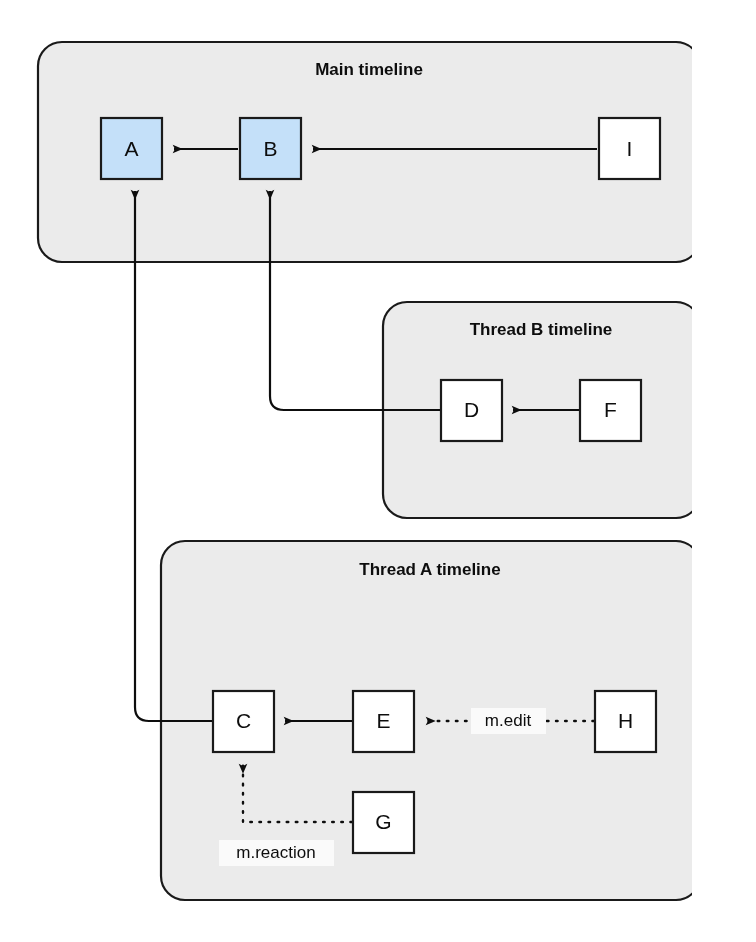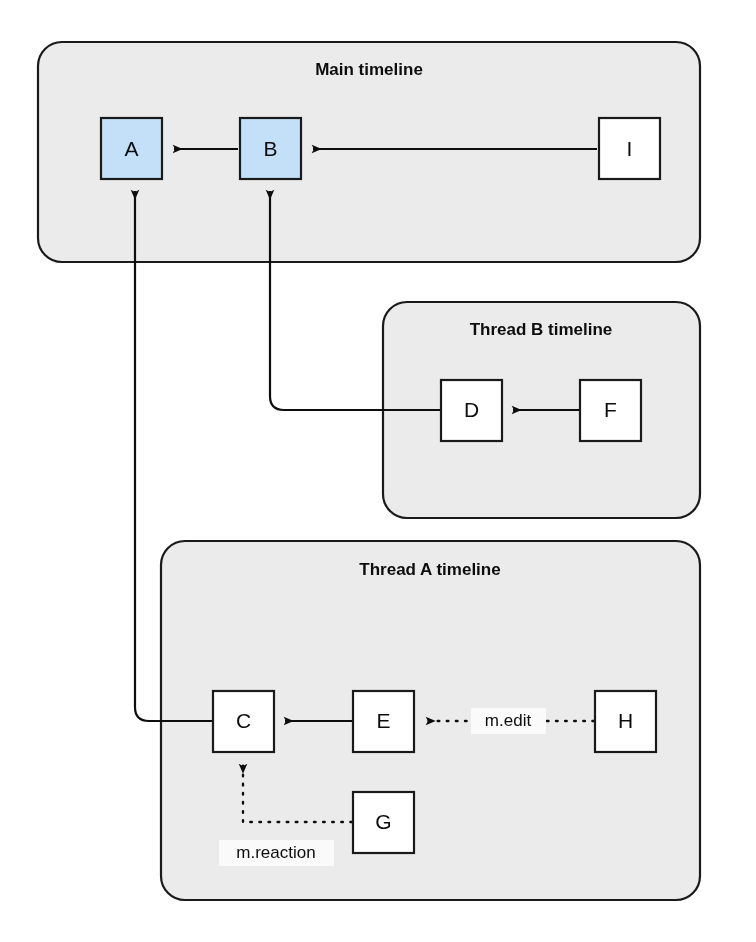--- a/index.html
+++ b/index.html
@@ -2,21 +2,21 @@
 <html><head>
 <meta charset="utf-8">
 <style>
   html, body {
     margin: 0;
     padding: 0;
     background: #ffffff;
   }
   #canvas-root {
     position: relative;
-    width: 756px;
+    width: 692px;
     height: 942px;
     background: #ffffff;
     font-family: "Liberation Sans", sans-serif;
     overflow: hidden;
   }
   svg.diagram-layer {
     position: absolute;
     left: 0;
     top: 0;
     width: 756px;

